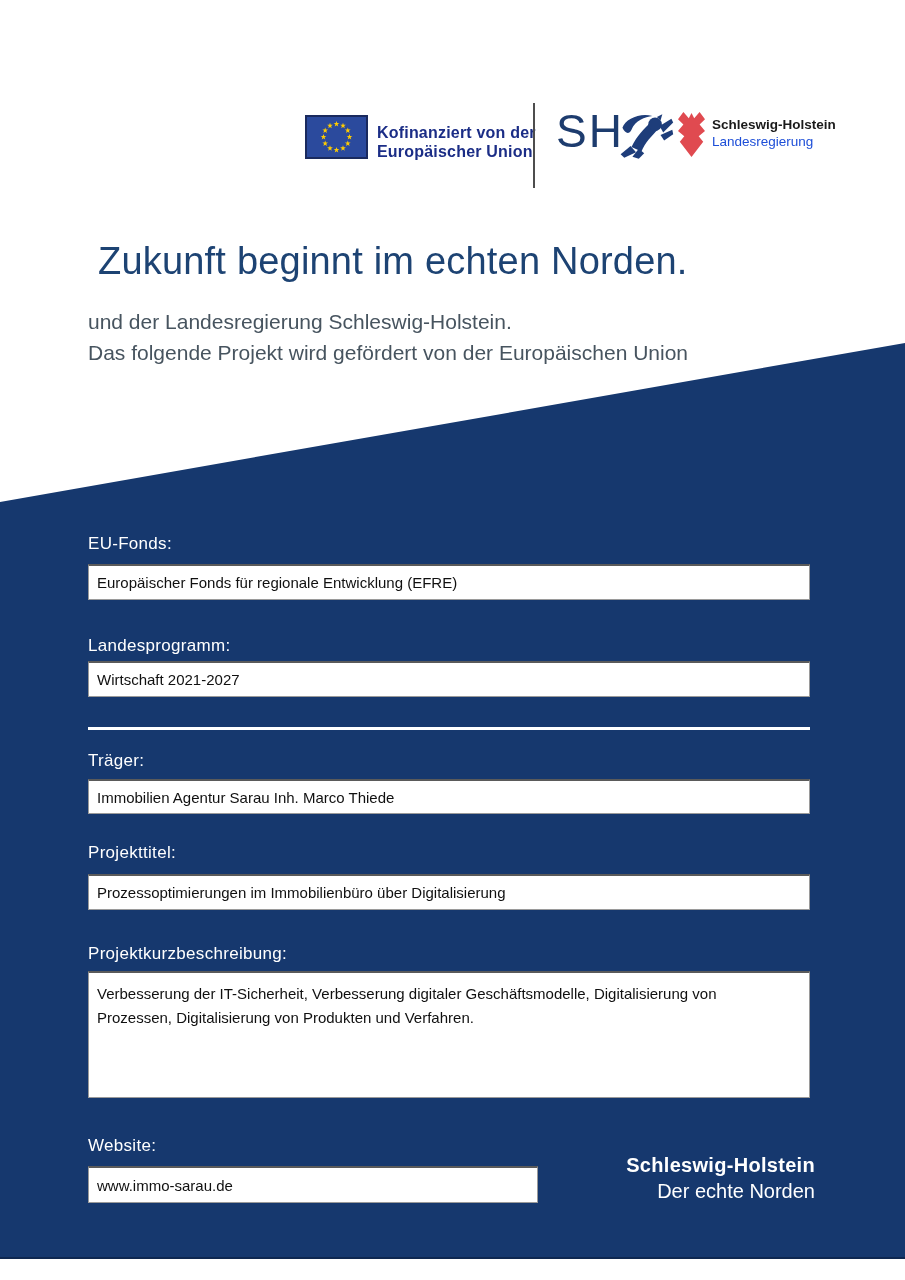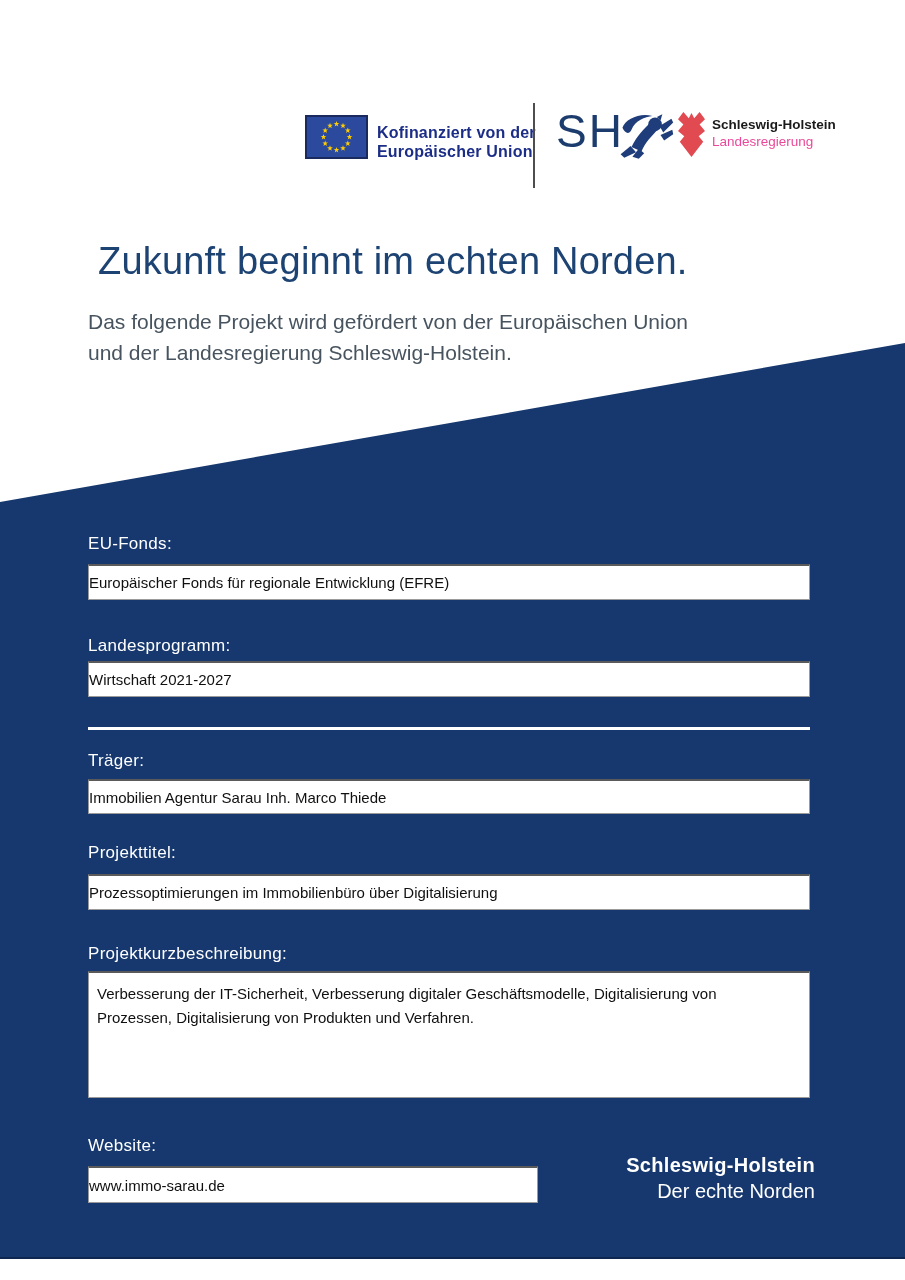--- a/index.html
+++ b/index.html
@@ -16,21 +16,21 @@
   }
   .logo-divider { position:absolute; left:533px; top:103px; width:2px; height:85px; background:#4d4d4d; }
   .sh-abbrev {
     position:absolute; left:556px; top:104px; font-size:46px; font-weight:300;
     color:#1d3c6e; letter-spacing:2px;
   }
   .sh-lion { position:absolute; left:617px; top:111px; }
   .sh-nettle { position:absolute; left:678px; top:111px; }
   .sh-org { position:absolute; left:712px; top:116px; line-height:17px; font-size:13.5px; }
   .sh-org .l1 { font-weight:bold; color:#1a1a1a; }
-  .sh-org .l2 { color:#ec4899; }
+  .sh-org .l2 { color:#1d4ed8; }
 
   
   .page-title {
     position:absolute; left:98px; top:240px; font-size:38px; color:#1d4373;
     font-weight:500; letter-spacing:0.2px;
   }
   .page-subtitle {
     position:absolute; left:88px; top:306px; font-size:21px; color:#47545f; line-height:31px;
   }
 
@@ -40,21 +40,21 @@
     background:#16386e;
     clip-path: polygon(0 159px, 100% 0, 100% 100%, 0 100%);
   }
   .banner-bottom-edge { position:absolute; left:0; top:1257px; width:905px; height:2px; background:#0e2750; }
 
   
   .flabel { position:absolute; left:88px; color:#ffffff; font-size:17px; letter-spacing:0.3px; }
   .fbox {
     position:absolute; left:88px; width:722px; box-sizing:border-box; background:#ffffff;
     border:1px solid #9a9a9a; border-top:2px solid #5a5a5a;
-    color:#101010; font-size:15px; display:flex; align-items:center; padding:0 0;
+    color:#101010; font-size:15px; display:flex; align-items:center; padding:0 8px;
   }
   .lbl-eu { top:534px; }   .box-eu { top:564px; height:36px; }
   .lbl-lp { top:636px; }   .box-lp { top:661px; height:36px; }
   .separator { position:absolute; left:88px; top:727px; width:722px; height:3px; background:#ffffff; }
   .lbl-tr { top:751px; }   .box-tr { top:779px; height:35px; }
   .lbl-pt { top:843px; }   .box-pt { top:874px; height:36px; }
   .lbl-pk { top:944px; }
   .box-pk { top:971px; height:127px; display:block; padding:9px 16px 0 8px; line-height:24px; }
   .lbl-ws { top:1136px;text-align:center; }  .box-ws { top:1166px; height:37px; width:450px; }
 
@@ -109,22 +109,22 @@
   <svg class="sh-nettle" width="27" height="47" viewBox="0 0 30 50">
     <polygon fill="#e04a50" points="0,8 6,0 12,7 15,1 18,7 24,0 30,8 24,14 30,21 23,27 28,33 15,50 2,33 7,27 0,21 6,14"></polygon>
   </svg>
   <div class="sh-org">
     <div class="l1">Schleswig-Holstein</div>
     <div class="l2">Landesregierung</div>
   </div>
 
   <div class="page-title">Zukunft beginnt im echten Norden.</div>
   <div class="page-subtitle">
+    <div>und der Landesregierung Schleswig-Holstein.</div>
     <div>Das folgende Projekt wird gefördert von der Europäischen Union</div>
-    <div>und der Landesregierung Schleswig-Holstein.</div>
   </div>
 
   <div class="banner"></div>
   <div class="banner-bottom-edge"></div>
 
   <div class="flabel lbl-eu">EU-Fonds:</div>
   <div class="fbox box-eu">
     <span>Europäischer Fonds für regionale Entwicklung (EFRE)</span>
   </div>
 

